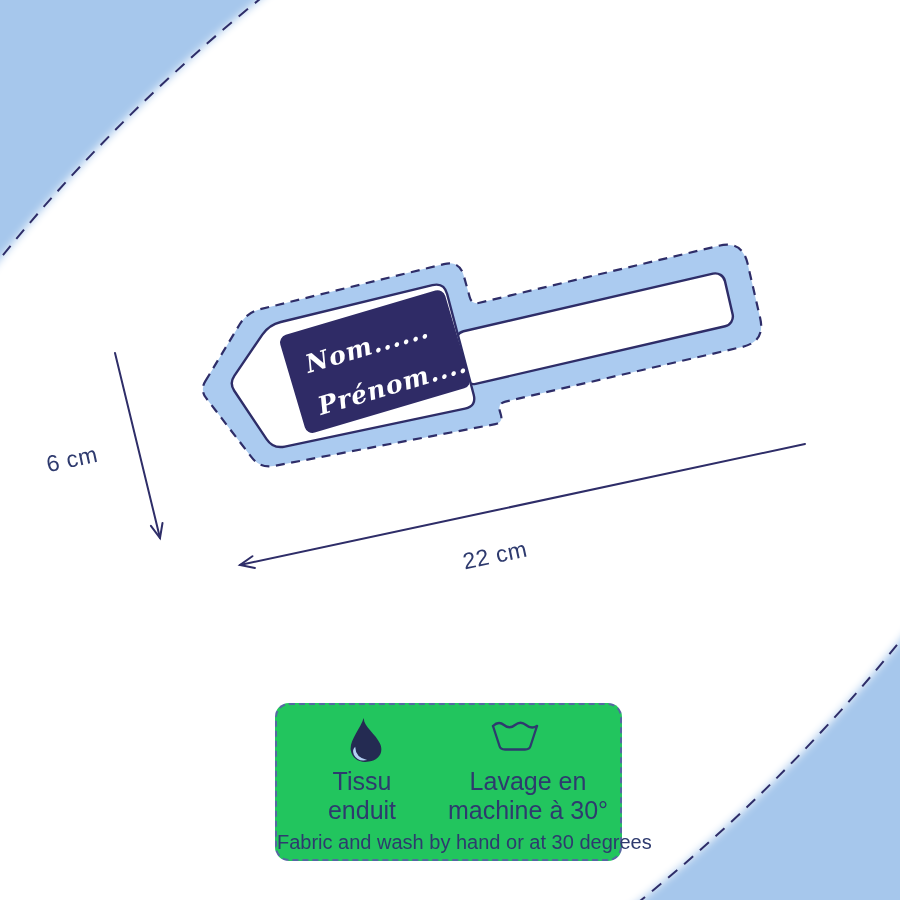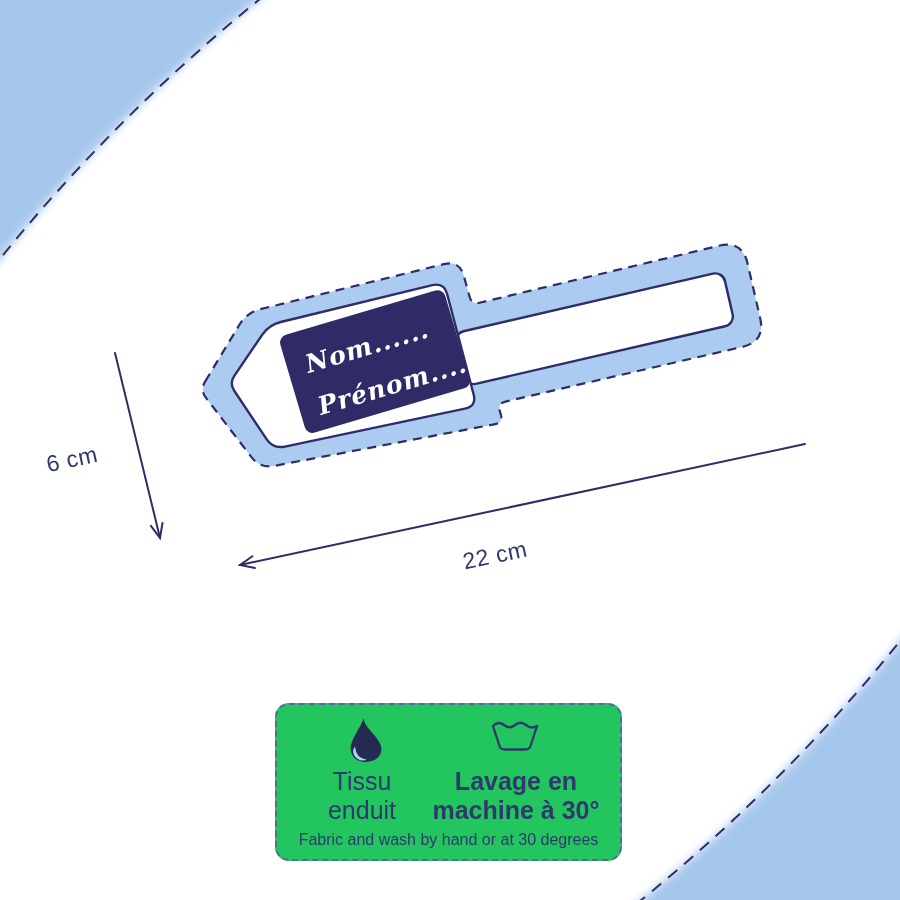--- a/index.html
+++ b/index.html
@@ -38,26 +38,26 @@
   .care-icon.basin { left: 213px; top: 11px; }
   .care-label {
     position: absolute;
     color: #2e3a6e;
     font-size: 25px;
     line-height: 1.16;
     text-align: center;
     white-space: pre-line;
   }
   .care-label.fabric { left: 10px;  top: 62px; width: 150px; }
-  .care-label.wash   { left: 138px; top: 62px; width: 202px; font-weight: bold; }
+  .care-label.wash   { left: 150px; top: 62px; width: 202px; }
   .care-footnote {
     position: absolute;
     left: 0; top: 126px; width: 100%;
     color: #2e3a6e;
-    font-size: 16px;
+    font-size: 20px;
     text-align: center;
     white-space: nowrap;
   }
 
   .tag-script-text {
     font-family: "DejaVu Serif", serif;
     font-style: italic;
     font-weight: bold;
     font-size: 25px;
     letter-spacing: 1px;

